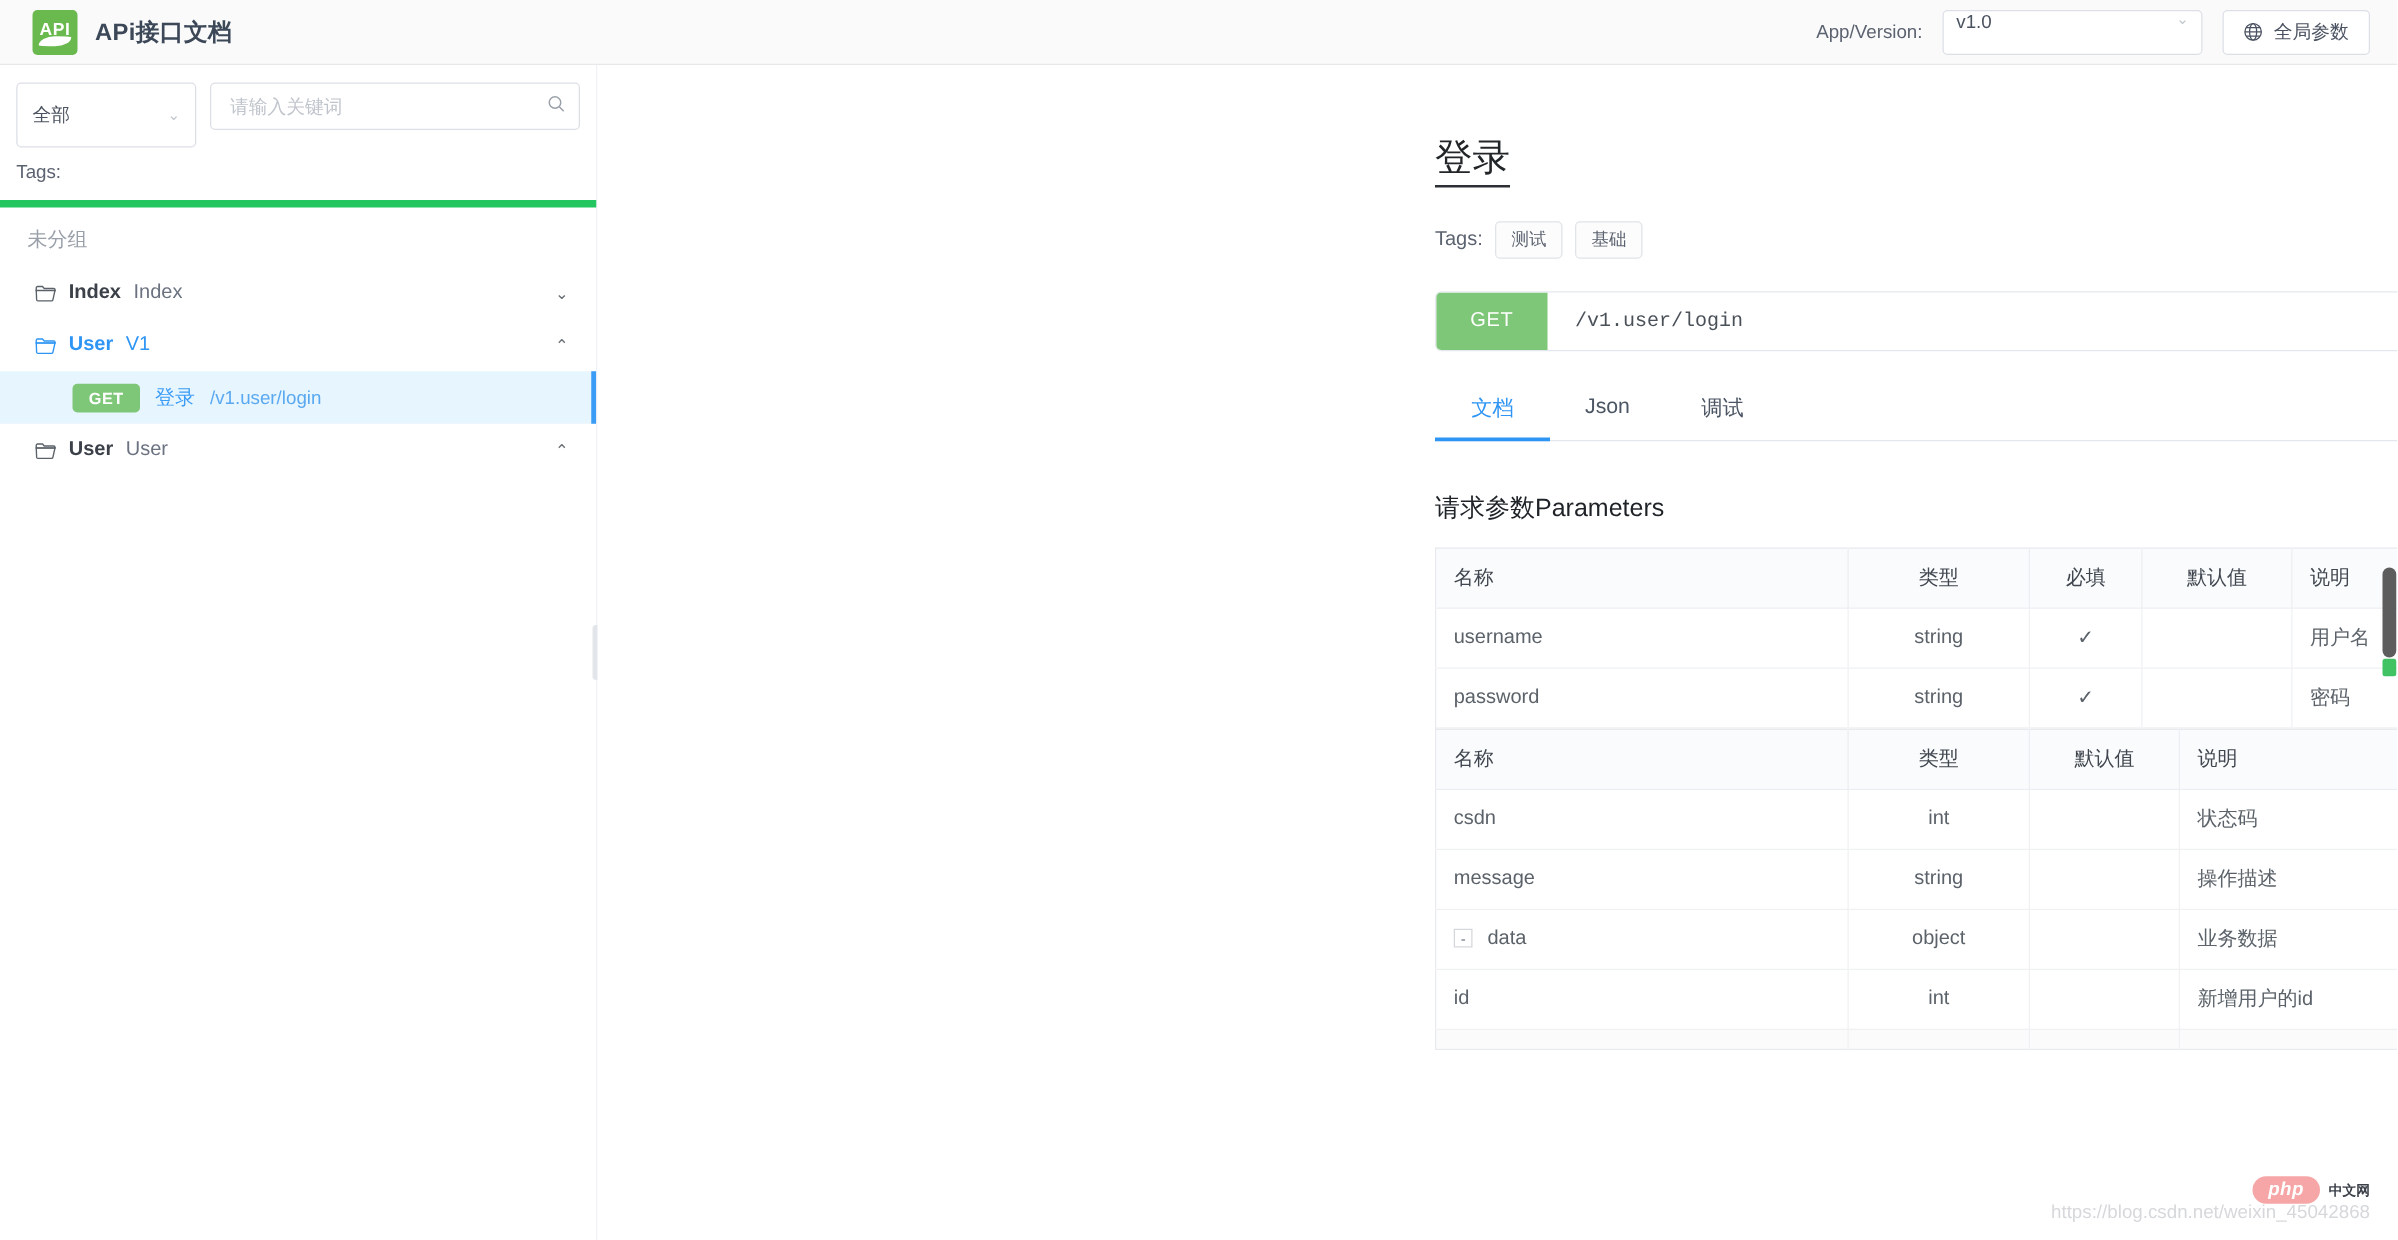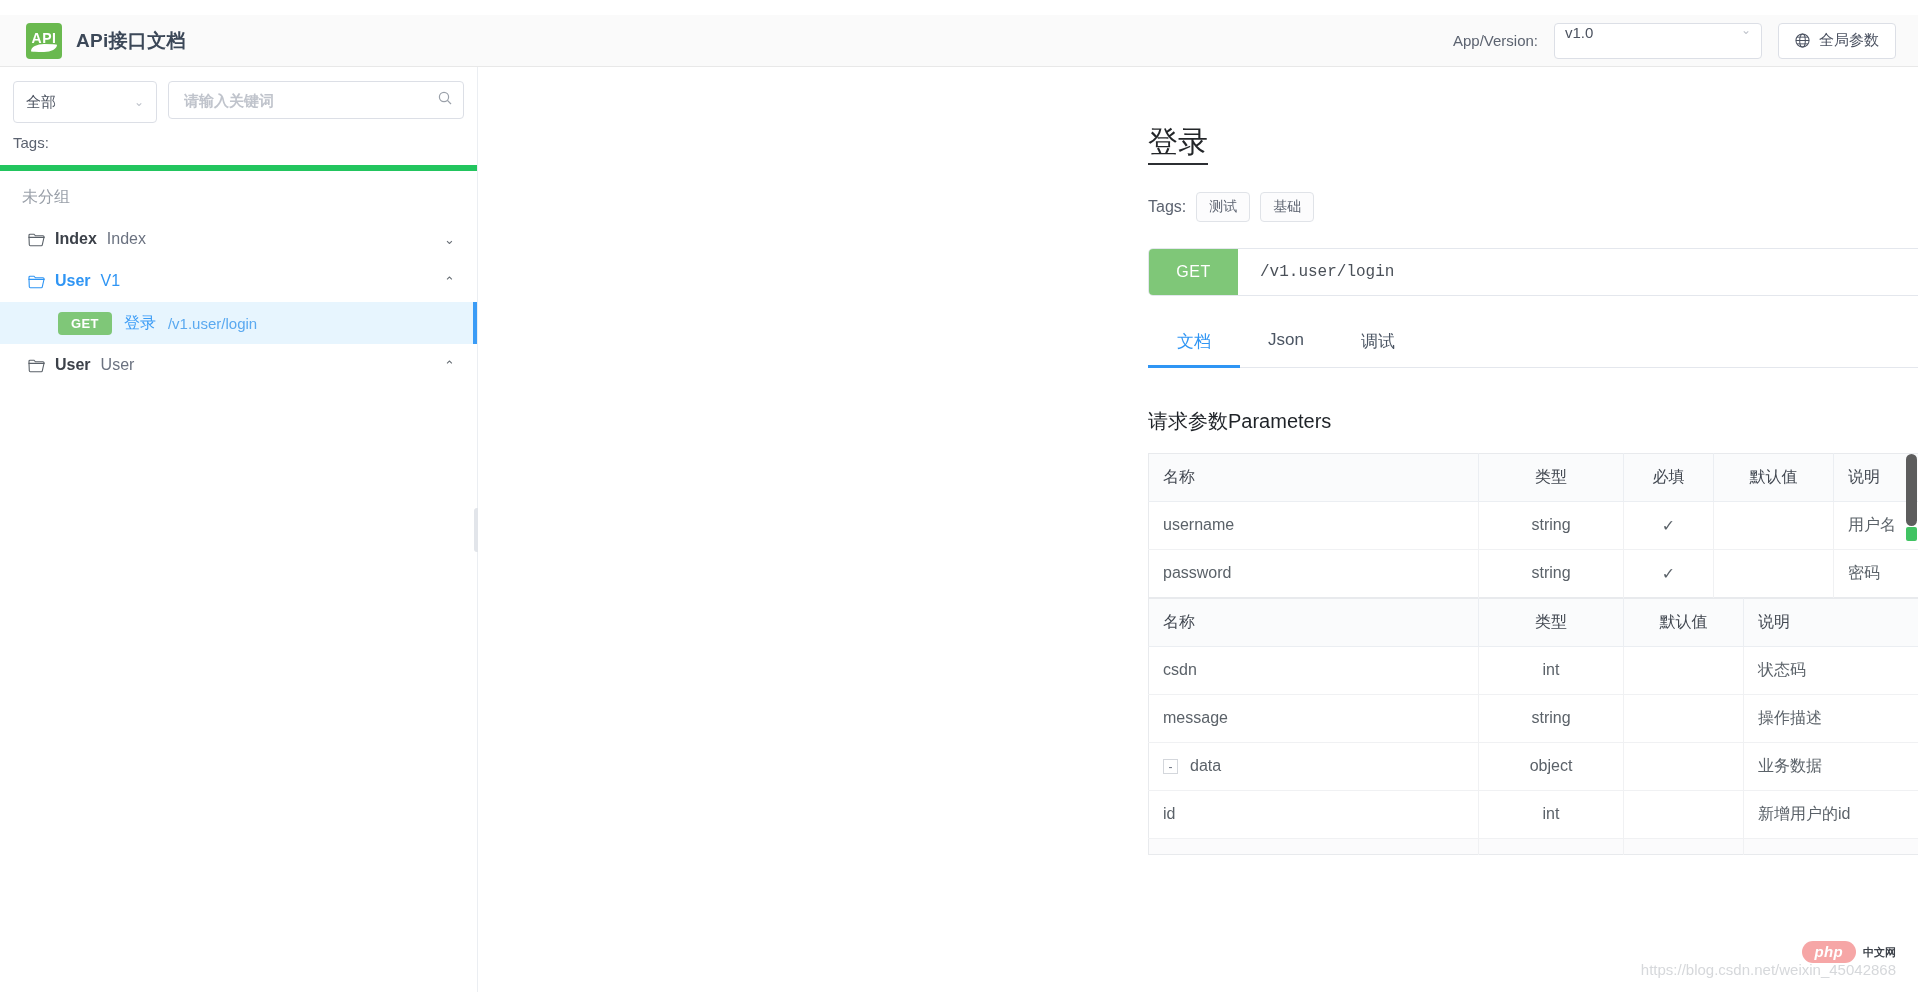--- a/index.html
+++ b/index.html
@@ -14,21 +14,20 @@
   .app { position: relative; width: 1918px; height: 992px; display: flex; flex-direction: column; }
 
   
   .header {
     height: 52px; min-height: 52px;
     background: #fafafa;
     border-bottom: 1px solid #e8e8e8;
     display: flex; align-items: center;
     padding: 0 22px 0 26px;
     position: relative;
-    margin-top: 15px;
   }
   .brand { display: flex; align-items: center; gap: 14px; }
   .logo {
     width: 36px; height: 36px; border-radius: 4px;
     background: #6ab94f;
     display: flex; align-items: center; justify-content: center;
     position: relative; overflow: hidden;
   }
   .logo-text {
     color: #ffffff; font-size: 14px; font-weight: 700;
@@ -66,33 +65,33 @@
   
   .sidebar {
     width: 478px; min-width: 478px; background: #ffffff;
     border-right: 1px solid #ebeef2;
     display: flex; flex-direction: column; position: relative;
   }
   .filter-row {
     display: flex; gap: 11px; padding: 14px 13px 0 13px;
   }
   .filter-select {
-    width: 144px; height: 42px; border: 1px solid #dcdfe6; border-radius: 4px;
+    width: 144px; height: 52px; border: 1px solid #dcdfe6; border-radius: 4px;
     display: flex; align-items: center; padding: 0 12px; font-size: 15px; color: #4c5360;
     background: #fff;
     gap: 48px;
   }
   .filter-select .caret { margin-left: auto; color: #c0c4cc; font-size: 12px; }
   .search-wrap {
     flex: 1; height: 38px; border: 1px solid #dcdfe6; border-radius: 4px;
     display: flex; align-items: center; padding: 0 10px 0 13px; background: #fff;
   }
   .search-wrap input {
     border: 0; outline: none; flex: 1; font-size: 15px; color: #4c5360;
-    font-family: "Liberation Sans", sans-serif; background: transparent; font-weight: bold;
+    font-family: "Liberation Sans", sans-serif; background: transparent;
   }
   .search-wrap input::placeholder { color: #c0c4cc; }
   .tags-row { display: flex; align-items: center; gap: 8px; padding: 11px 13px 14px 13px; }
   .tags-label { font-size: 15px; color: #5c6370; }
   .tags-input {
     flex: 1; height: 38px; border: 1px solid #dcdfe6; border-radius: 4px;
     display: flex; align-items: center; padding: 0 13px; background: #fff;
   }
   .tags-input input {
     border: 0; outline: none; width: 100%; font-size: 15px; color: #4c5360;

